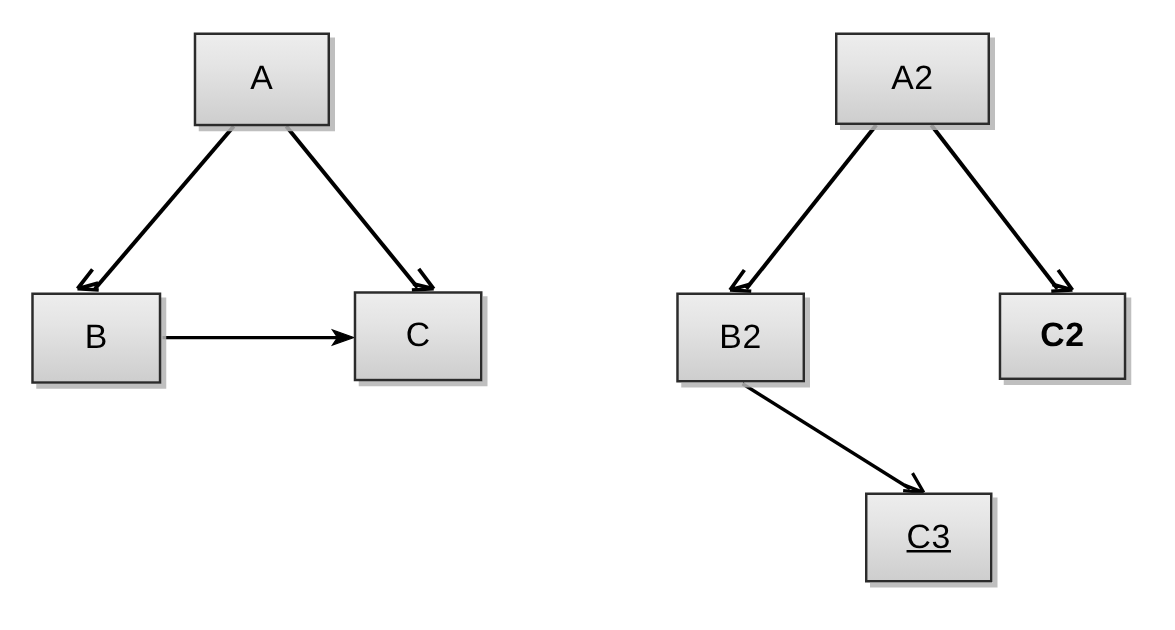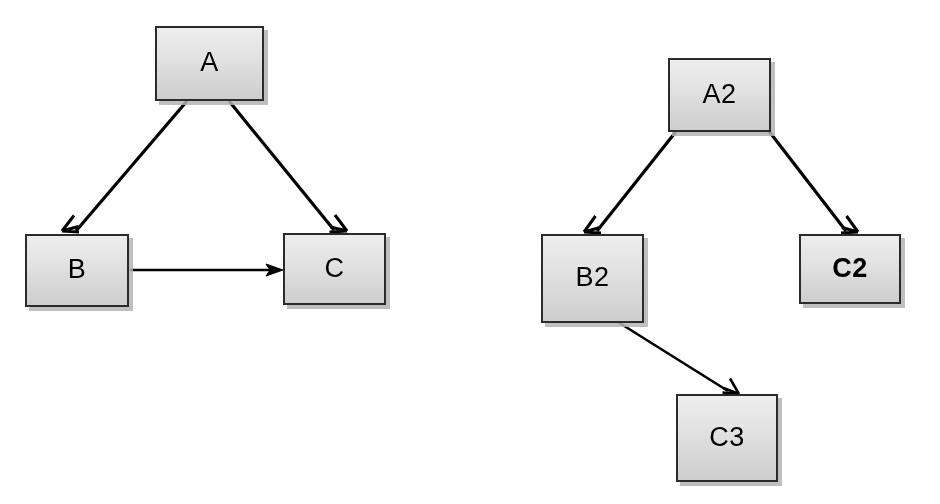--- a/index.html
+++ b/index.html
@@ -88,29 +88,29 @@
   </div>
 
   <div class="node" style="left:25px; top:234px; width:104px; height:73px;">
     <span class="node-label">B</span>
   </div>
 
   <div class="node" style="left:283px; top:233px; width:103px; height:72px;">
     <span class="node-label">C</span>
   </div>
 
-  <div class="node" style="left:668px; top:26px; width:103px; height:74px;margin-top:32px;">
+  <div class="node" style="left:668px; top:26px; width:124px; height:74px;">
     <span class="node-label">A2</span>
   </div>
 
-  <div class="node" style="left:541px; top:234px; width:103px; height:89px;">
+  <div class="node" style="left:541px; top:234px; width:103px; height:72px;">
     <span class="node-label">B2</span>
   </div>
 
   <div class="node" style="left:799px; top:234px; width:102px; height:70px;font-weight:bold;">
     <span class="node-label">C2</span>
   </div>
 
-  <div class="node" style="left:676px; top:394px; width:102px; height:88px;">
+  <div class="node" style="left:692px; top:394px; width:102px; height:72px;text-decoration:underline;">
     <span class="node-label">C3</span>
   </div>
 
 </div>
 
 </body></html>

